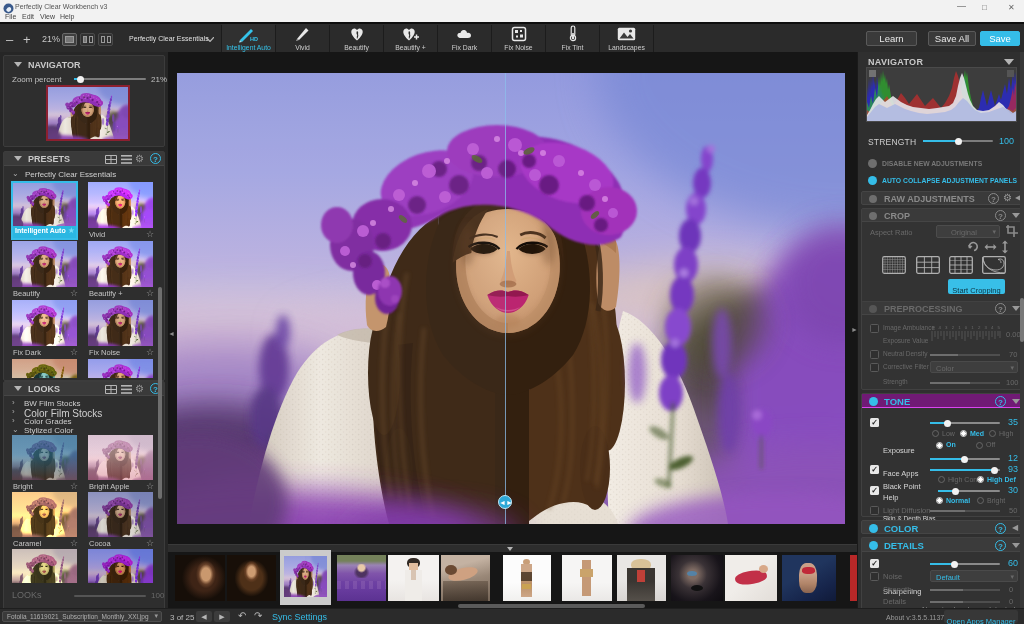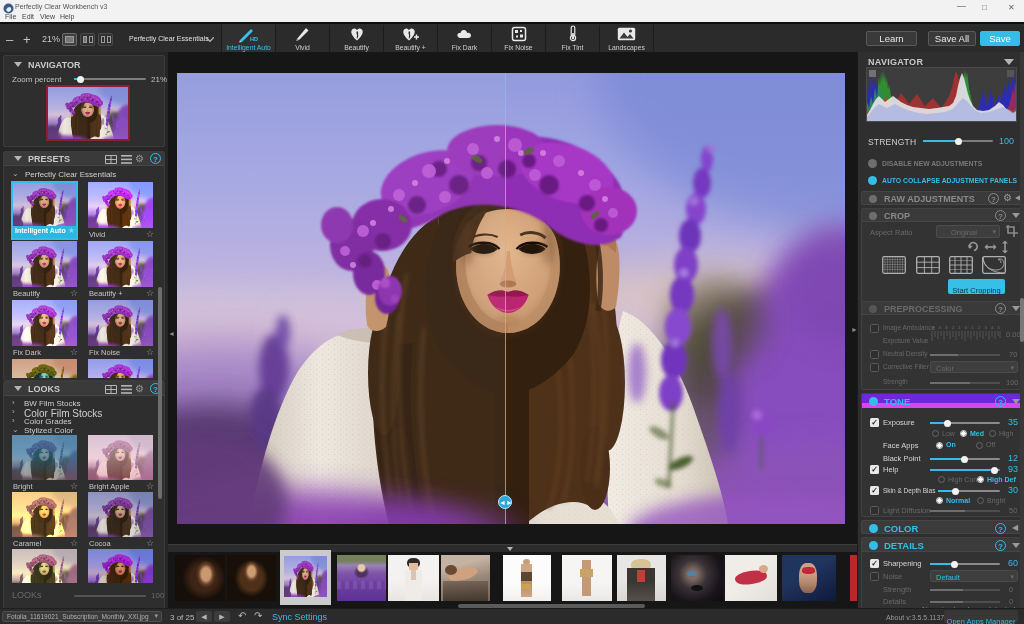--- a/index.html
+++ b/index.html
@@ -30,21 +30,21 @@
 .tri{width:0;height:0;border-left:4px solid transparent;border-right:4px solid transparent;border-top:5px solid #b5b5b5;}
 .chev{color:#aaa;font-size:8px;}
 .star{color:#999;font-size:9px;}
 .thumb-lbl{font-size:7.5px;color:#c5c5c5;}
 .slider{height:2px;background:#7d7d7d;border-radius:1px;}
 .slider .fill{position:absolute;left:0;top:0;height:2px;background:#35bde8;}
 .knob{position:absolute;width:7px;height:7px;border-radius:50%;background:#f2f2f2;top:-2.5px;}
 .dim{color:#696969;}
 .cyan{color:#35bde8;}
 
-.rlab{font-size:7.5px;color:#d6d6d6;white-space:nowrap;}
+.rlab{font-size:7.5px;color:#d6d6d6;white-space:nowrap;margin-top:28px;}
 .rval{font-size:9px;color:#35bde8;}
 .cb{width:9px;height:9px;background:#e8e8e8;border-radius:1.5px;font-size:8px;color:#222;line-height:9px;text-align:center;font-weight:bold;}
 .cbo{width:9px;height:9px;border:1px solid #5a5a5a;border-radius:1.5px;background:#2f2f2f;}
 .radio{width:7px;height:7px;border:1px solid #666;border-radius:50%;}
 .radio.on{border-color:#ddd;background:radial-gradient(circle,#fff 0 2px,#333 2.5px);}
 .qm{width:11px;height:11px;border:1px solid #35bde8;border-radius:50%;color:#35bde8;font-size:8px;font-weight:bold;text-align:center;line-height:11px;}
 .qm.gray{border-color:#8a8a8a;color:#8a8a8a;}
 .gear{font-size:10px;color:#999;}
 
 .fthumb{position:absolute;top:555px;height:46px;}
@@ -540,21 +540,21 @@
           <span class="abs dim" style="right:3px;top:1.5px;font-size:7px">▾</span>
         </div>
     <span class="abs dim" style="left:21px;top:76px;font-size:6.5px">Strength</span>
     <div class="abs" style="left:68px;top:80px;width:70px;height:2px;background:#4e4e4e">
           <div style="position:absolute;width:40px;height:2px;background:#6e6e6e"></div>
         </div>
     <span class="abs dim" style="left:144px;top:76px;font-size:7.5px">100</span>
   </div>
 
   <div class="abs" style="left:3px;top:341px;width:161px;height:124px;background:#323232;border:1px solid #414141;border-radius:2px">
-    <div class="abs" style="left:0;top:0;right:0;height:14px;background:#6d28d9;border-bottom:5px solid #d946ef">
+    <div class="abs" style="left:0;top:0;right:0;height:14px;background:#701a75;border-bottom:1px solid #d946ef">
       <div class="abs" style="left:7px;top:3px;width:9px;height:9px;border-radius:50%;background:#35bde8"></div>
       <span class="abs" style="left:22px;top:2px;font-size:9.5px;font-weight:bold;color:#35bde8">TONE</span>
       <div class="abs qm" style="left:133px;top:1.5px">?</div>
       <div class="abs tri" style="left:150px;top:5px;border-top-color:#999"></div>
     </div>
 
     <div class="abs cb" style="left:8px;top:24px">✓</div>
     <span class="abs rlab" style="left:21px;top:24px">Exposure</span>
     <div class="abs slider" style="left:68px;top:28px;width:70px;background:#8a8a8a">
           <div class="fill" style="width:17px"></div>

